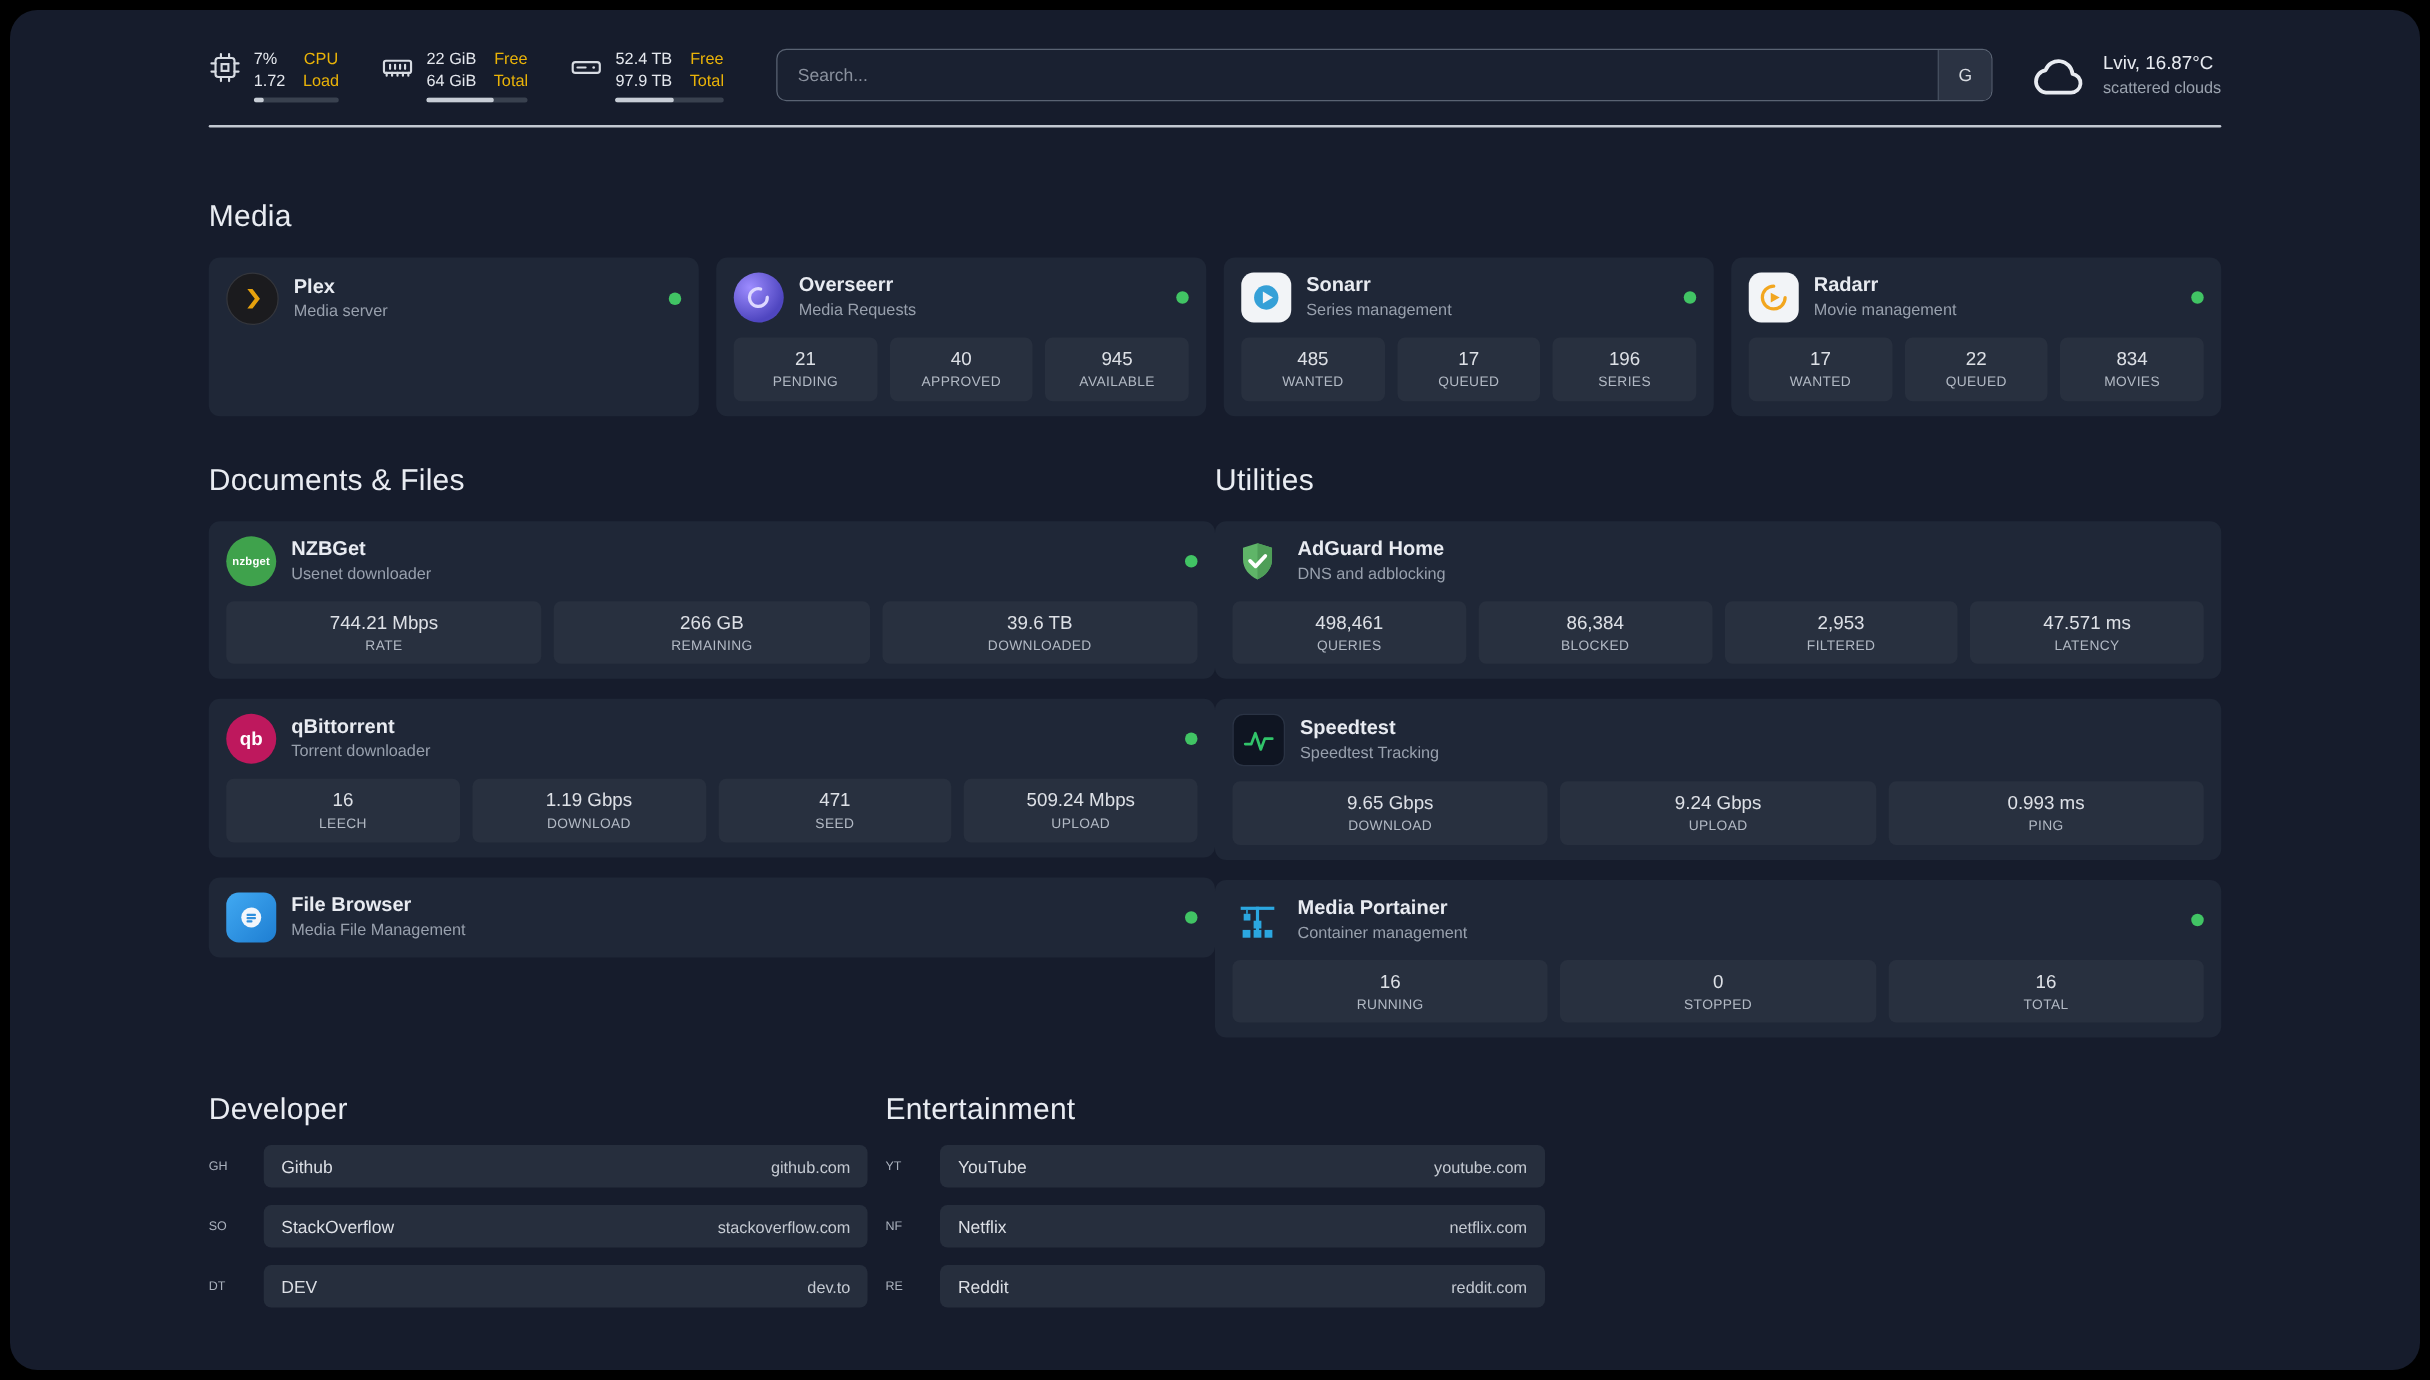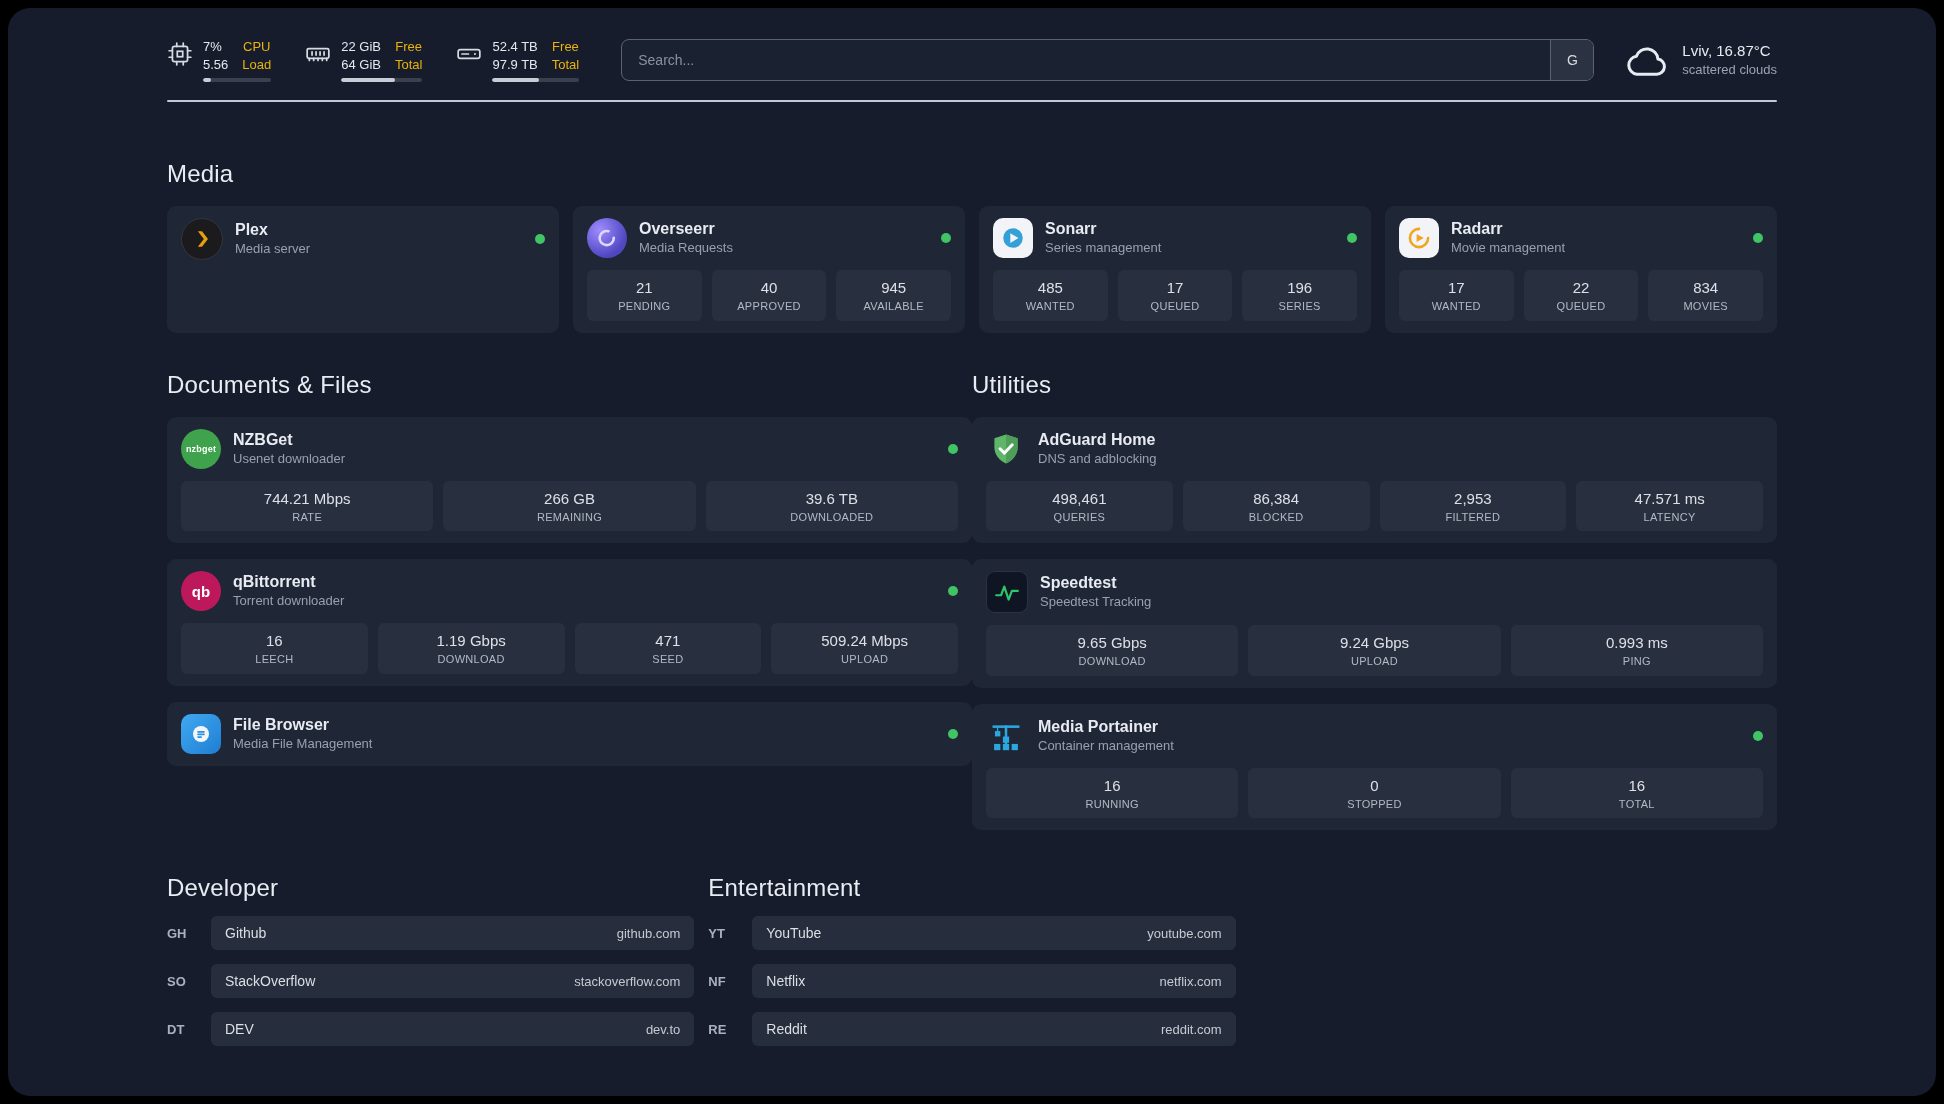--- a/index.html
+++ b/index.html
@@ -73,21 +73,21 @@
   .player-bar{position:relative;height:15px;margin-top:7px;}
   .ptrack{position:absolute;inset:0;background:#10141f;border-radius:8px;}
   .pfill{position:absolute;left:0;top:0;bottom:0;width:19%;background:#b7bec9;border-radius:8px;}
   .pause-pill{position:absolute;left:3px;top:2px;bottom:2px;width:36px;background:#10141d;border-radius:6px;display:flex;align-items:center;justify-content:center;gap:3px;cursor:pointer;}
   .pause-pill i{display:block;width:2.5px;height:7px;background:#e8ebf1;border-radius:1px;}
   .ptime{position:absolute;right:6px;top:50%;transform:translateY(-50%);color:#eceef3;font-size:12px;white-space:nowrap;}
 
   
   .links{display:grid;grid-template-columns:repeat(3,1fr);column-gap:14px;margin-top:44px;padding-bottom:30px;align-items:start;}
   .link-row{display:flex;align-items:center;gap:12px;margin-top:14px;}
-  .abbr{width:32px;flex:0 0 32px;color:#aab1bd;font-size:13px;font-weight:700;}
+  .abbr{width:32px;flex:0 0 32px;color:#aab1bd;font-size:10px;font-weight:400;}
   .link-bar{flex:1;height:34px;background:#262e3d;border-radius:6px;display:flex;align-items:center;justify-content:space-between;padding:0 14px;cursor:pointer;}
   .link-name{color:#dcdfe5;font-size:14px;}
   .link-url{color:#c5cad2;font-size:13px;}
   svg{display:block;}
 </style>
 </head>
 <body>
 
 <div class="screen">
   <div class="container">
@@ -99,21 +99,21 @@
           <svg width="26" height="26" viewBox="0 0 24 24" fill="none" stroke="currentColor" stroke-width="1.6" stroke-linecap="round">
             <rect x="5" y="5" width="14" height="14" rx="2"></rect>
               <rect x="9.5" y="9.5" width="5" height="5"></rect>
             <path d="M9 2v3M15 2v3M9 19v3M15 19v3M2 9h3M2 15h3M19 9h3M19 15h3"></path>
           </svg>
         </span>
         <div class="res-data">
           <div class="res-rows">
             <div class="res-vals">
               <div>7%</div>
-              <div>5.56</div>
+              <div>1.72</div>
             </div>
             <div class="res-labels">
               <div>CPU</div>
               <div>Load</div>
             </div>
           </div>
           <div class="res-bar">
               <i class="fill-cpu"></i>
             </div>
         </div>

